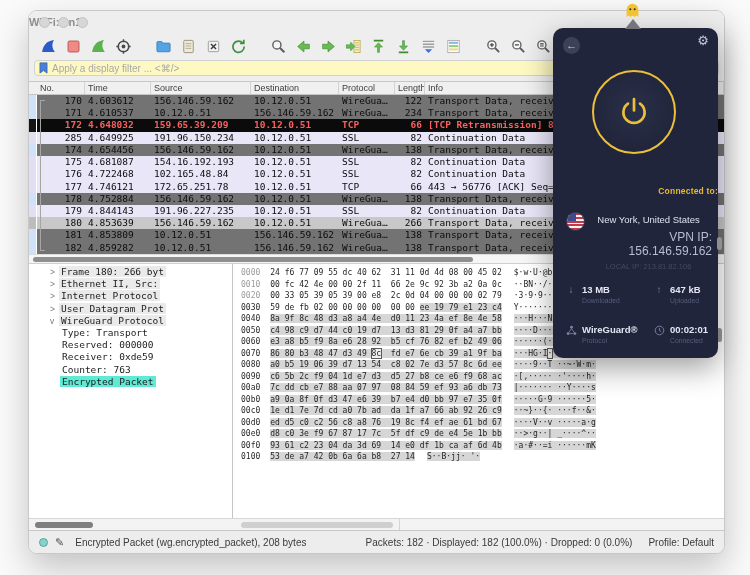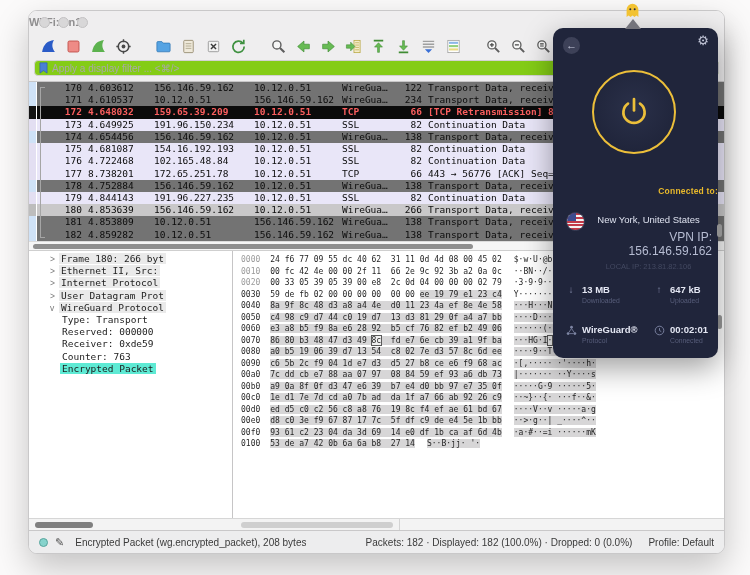--- a/index.html
+++ b/index.html
@@ -12,21 +12,21 @@
        display:flex;flex-direction:column;overflow:hidden;}
   .titlebar{height:22px;background:#efeeef;position:relative;flex:none;}
   .lights{position:absolute;left:10px;top:6px;display:flex;gap:8px;}
   .light{width:11px;height:11px;border-radius:50%;background:#d8d7d8;border:1px solid #c2c1c2;box-sizing:border-box;}
   .title{text-align:left;font-size:11px;line-height:22px;color:#8f8e8f;font-weight:bold;}
   .toolbar{height:26px;background:#efeeef;display:flex;align-items:center;padding:0 8px;gap:3px;flex:none;}
   .tbtn{width:22px;height:20px;display:flex;align-items:center;justify-content:center;}
   .tbtn svg{width:17px;height:17px;display:block;}
   .tgap{width:12px;height:1px;}
   .filterbar{height:18px;background:#efeeef;border-bottom:1px solid #c8c7c8;padding:1px 5px 3px;flex:none;box-sizing:content-box;}
-  .finput{height:14px;background:#84cc16;border:1px solid #d2d1d2;border-radius:4px;display:flex;align-items:center;padding:0 4px;gap:4px;}
+  .finput{height:14px;background:#fef9c3;border:1px solid #d2d1d2;border-radius:4px;display:flex;align-items:center;padding:0 4px;gap:4px;}
   .finput input{border:none;outline:none;flex:1;font-size:10px;color:#333;background:transparent;font-family:inherit;padding:0;}
   .finput input::placeholder{color:#a9a8a9;}
   .bookmark svg{width:9px;height:12px;display:block;}
 
   
   .phead{height:12px;background:#f1f0f1;border-bottom:1px solid #c6c5c6;display:grid;
          grid-template-columns:48px 66px 100px 88px 56px 30px 1fr;padding-left:8px;flex:none;
          font-size:9px;color:#3d3d3d;}
   .hcell{border-right:1px solid #d4d3d4;padding:0 3px;line-height:12px;overflow:hidden;white-space:nowrap;}
   .prows{height:159px;position:relative;padding-left:8px;flex:none;background:#fff;overflow:hidden;
@@ -256,20 +256,29 @@
       <div class="finput">
         <span class="bookmark">
             <svg viewBox="0 0 10 13">
               <path d="M1 .8h8v11.4L5 9.4 1 12.2z" fill="#4a7fd6" stroke="#2f5ea8" stroke-width=".7"></path>
             </svg>
           </span>
         <input placeholder="Apply a display filter ... &lt;⌘/&gt;" style="">
       </div>
     </div>
 
+    <div class="phead" id="phead">
+        <div class="hcell">No.</div>
+        <div class="hcell">Time</div>
+        <div class="hcell">Source</div>
+        <div class="hcell">Destination</div>
+        <div class="hcell">Protocol</div>
+        <div class="hcell">Length</div>
+        <div class="hcell">Info</div>
+      </div>
 
     <div class="prows" id="prows">
       <div class="minimap" id="minimap">
           <div class="mseg" style="height: 12.23px; background: rgb(207, 226, 247);"></div>
           <div class="mseg" style="height: 12.23px; background: rgb(207, 226, 247);"></div>
           <div class="mseg" style="height: 12.23px; background: rgb(20, 20, 20);"></div>
           <div class="mseg" style="height: 12.23px; background: rgb(227, 223, 242);"></div>
           <div class="mseg" style="height: 12.23px; background: rgb(207, 226, 247);"></div>
           <div class="mseg" style="height: 12.23px; background: rgb(227, 223, 242);"></div>
           <div class="mseg" style="height: 12.23px; background: rgb(227, 223, 242);"></div>
@@ -303,21 +312,21 @@
         <div class="prow row-badtcp">
           <div class="pc pc-no">172</div>
           <div class="pc pc-time">4.648032</div>
           <div class="pc pc-src">159.65.39.209</div>
           <div class="pc pc-dst">10.12.0.51</div>
           <div class="pc pc-proto">TCP</div>
           <div class="pc pc-len">66</div>
           <div class="pc pc-info">[TCP Retransmission] 80</div>
         </div>
         <div class="prow row-ssl">
-          <div class="pc pc-no">173</div>
+          <div class="pc pc-no">285</div>
           <div class="pc pc-time">4.649925</div>
           <div class="pc pc-src">191.96.150.234</div>
           <div class="pc pc-dst">10.12.0.51</div>
           <div class="pc pc-proto">SSL</div>
           <div class="pc pc-len">82</div>
           <div class="pc pc-info">Continuation Data</div>
         </div>
         <div class="prow row-wg">
           <div class="pc pc-no">174</div>
           <div class="pc pc-time">4.654456</div>
@@ -340,21 +349,21 @@
           <div class="pc pc-no">176</div>
           <div class="pc pc-time">4.722468</div>
           <div class="pc pc-src">102.165.48.84</div>
           <div class="pc pc-dst">10.12.0.51</div>
           <div class="pc pc-proto">SSL</div>
           <div class="pc pc-len">82</div>
           <div class="pc pc-info">Continuation Data</div>
         </div>
         <div class="prow row-tcp">
           <div class="pc pc-no">177</div>
-          <div class="pc pc-time">8.738201</div>
+          <div class="pc pc-time">4.746121</div>
           <div class="pc pc-src">172.65.251.78</div>
           <div class="pc pc-dst">10.12.0.51</div>
           <div class="pc pc-proto">TCP</div>
           <div class="pc pc-len">66</div>
           <div class="pc pc-info">443 → 56776 [ACK] Seq=</div>
         </div>
         <div class="prow row-wg">
           <div class="pc pc-no">178</div>
           <div class="pc pc-time">4.752884</div>
           <div class="pc pc-src">156.146.59.162</div>

